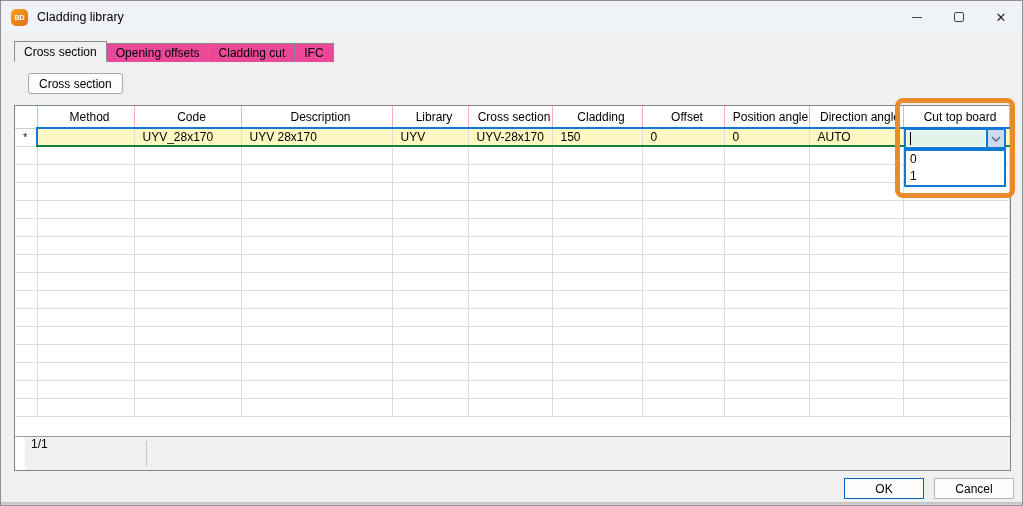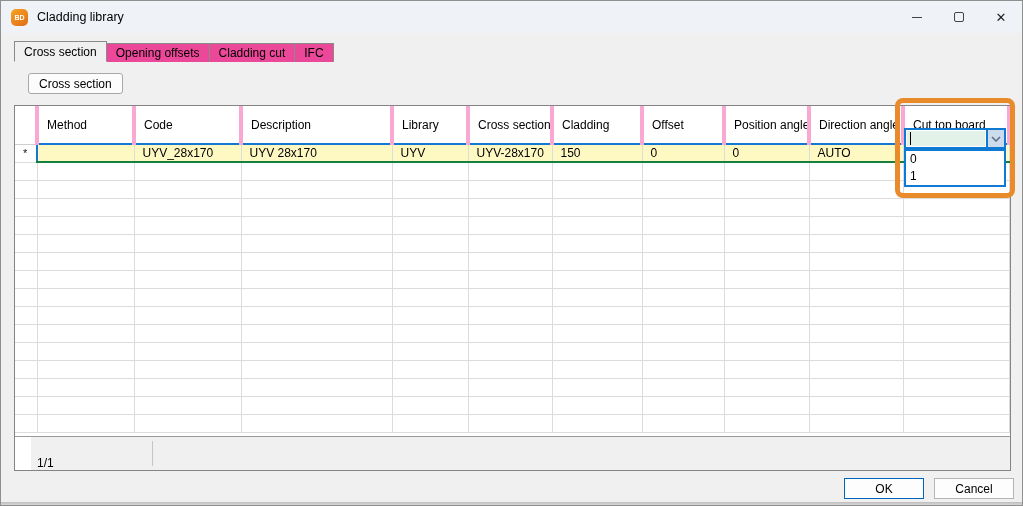--- a/index.html
+++ b/index.html
@@ -50,41 +50,41 @@
   }
 
   
   .grid-panel {
     position:absolute; left:13px; top:104px; width:997px; height:366px;
     border:1px solid #848484; background:#fff;
   }
   .grid-scroll { width:100%; height:331px; overflow:hidden; background:#fff; border-bottom:1px solid #9a9a9a; }
   table.grid { border-collapse:collapse; table-layout:fixed; width:994px; font-size:12px; }
   table.grid th {
-    font-weight:normal; text-align:left; height:38px; padding:0 0 0 8px;
-    background:#fff; border-right:4px solid #f9a8d4; border-bottom:1px solid #cfcfcf;
+    font-weight:normal; text-align:center; height:22px; padding:0 0 0 8px;
+    background:#fff; border-right:1px solid #f9a8d4; border-bottom:1px solid #cfcfcf;
     overflow:hidden; white-space:nowrap;
   }
   table.grid td {
     height:18px; padding:0 0 0 8px; background:#fff;
     border-right:1px solid #dcdcdc; border-bottom:1px solid #dcdcdc;
     overflow:hidden; white-space:nowrap;
   }
   td.rowhdr { padding-left:5px; font-size:11px; color:#111; }
   tr.data-row td.cell {
     background:#fef9c3; height:17px;
     border-top:2px solid #1477d1; border-bottom:2px solid #15803d;
   }
   tr.data-row td.cell.first { border-left:2px solid #1477d1; }
   tr.data-row td.rowhdr { background:#fff; }
 
   
   .statusbar {
-    position:absolute; left:16px; right:0; bottom:0; height:33px;
-    background:#f0f0f0; display:flex; align-items:flex-end;
+    position:absolute; left:10px; right:0; bottom:0; height:33px;
+    background:#f0f0f0; display:flex; align-items:flex-start;
   }
   .status-count { padding-left:6px; }
   .status-divider { position:absolute; left:121px; top:4px; bottom:4px; width:1px; background:#c6c6c6; }
 
   
   .combo {
     position:absolute; left:903px; top:127px; width:102px; height:21px;
     border:2px solid #0f7ad4; background:#fff; display:flex; z-index:30;
   }
   .combo-edit { flex:1; background:#e3f2e8; margin:1px; position:relative; }

